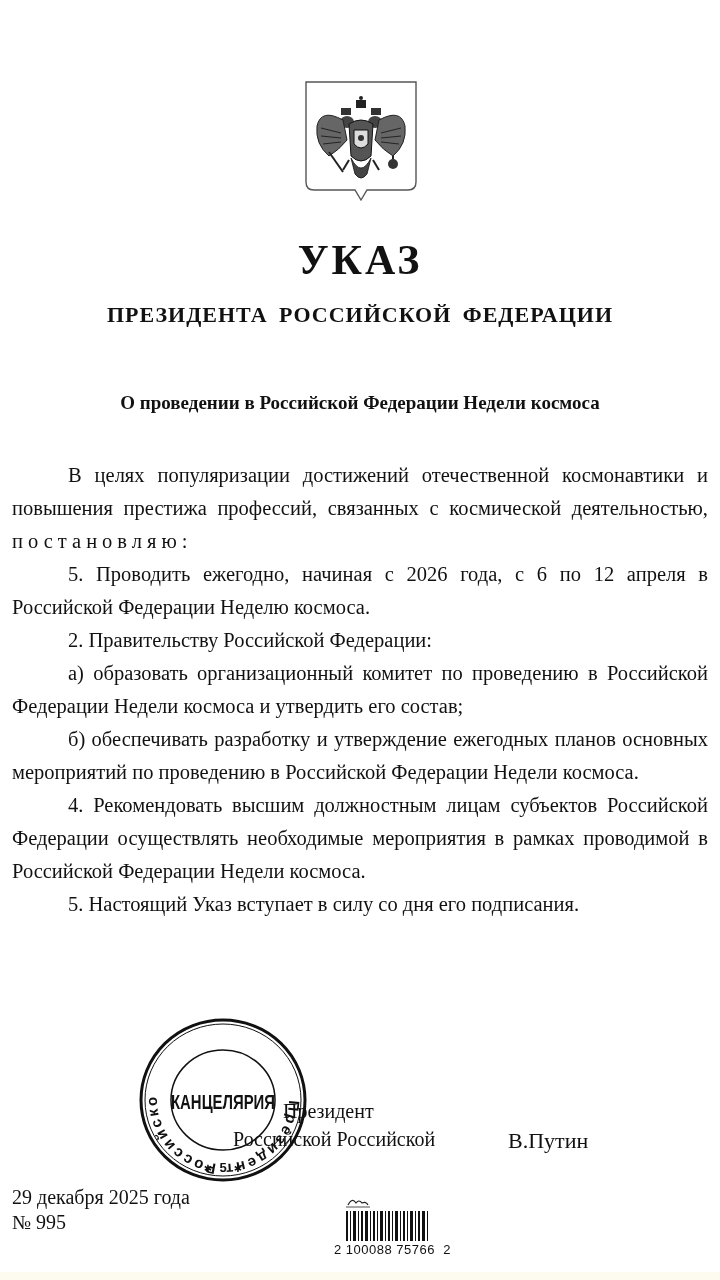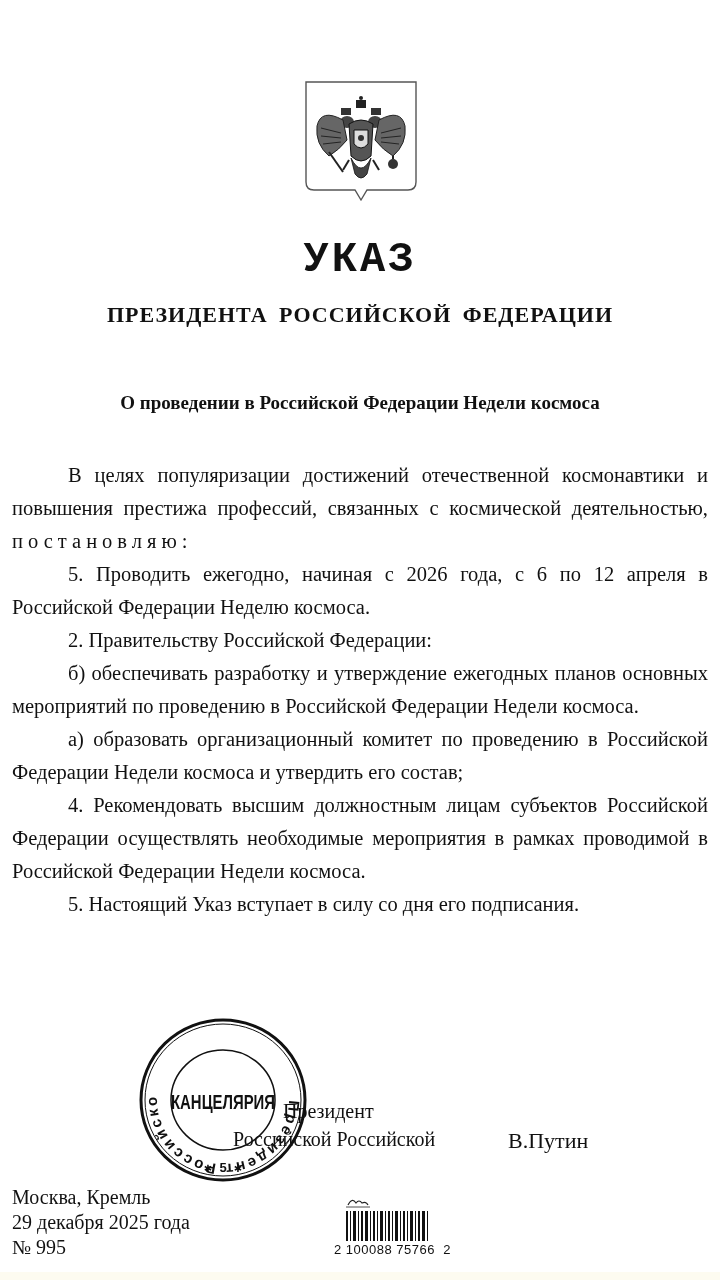--- a/index.html
+++ b/index.html
@@ -5,21 +5,21 @@
     html, body { margin: 0; padding: 0; background: #ffffff; }
     body {
       width: 720px; height: 1280px; position: relative; overflow: hidden;
       font-family: "Liberation Serif", "DejaVu Serif", serif; color: #111;
     }
     .emblem-box {
       position: absolute; left: 303px; top: 78px; width: 116px; height: 126px;
     }
     .title {
       position: absolute; left: 0; right: 0; top: 236px; text-align: center;
-      font-size: 42px; font-weight: bold; letter-spacing: 3px; font-family: Liberation Mono, monospace;
+      font-size: 42px; font-weight: bold; letter-spacing: 3px;
     }
     .subtitle {
       position: absolute; left: 0; right: 0; top: 302px; text-align: center;
       font-size: 22px; font-weight: bold; letter-spacing: 1px; word-spacing: 5px;
     }
     .heading {
       position: absolute; left: 0; right: 0; top: 392px; text-align: center;
       font-size: 19px; font-weight: bold;
     }
     .body-text {
@@ -96,22 +96,22 @@
 </div>
 
 <div class="title">УКАЗ</div>
 <div class="subtitle">ПРЕЗИДЕНТА РОССИЙСКОЙ ФЕДЕРАЦИИ</div>
 <div class="heading">О проведении в Российской Федерации Недели космоса</div>
 
 <div class="body-text">
   <p class="para"><span>В целях популяризации достижений отечественной космонавтики и повышения престижа профессий, связанных с космической деятельностью, </span><span class="spaced">постановляю:</span></p>
   <p>5. Проводить ежегодно, начиная с 2026 года, с 6 по 12 апреля в Российской Федерации Неделю космоса.</p>
   <p>2. Правительству Российской Федерации:</p>
+  <p>а) образовать организационный комитет по проведению в Российской Федерации Недели космоса и утвердить его состав;</p>
   <p>б) обеспечивать разработку и утверждение ежегодных планов основных мероприятий по проведению в Российской Федерации Недели космоса.</p>
-  <p>а) образовать организационный комитет по проведению в Российской Федерации Недели космоса и утвердить его состав;</p>
   <p>4. Рекомендовать высшим должностным лицам субъектов Российской Федерации осуществлять необходимые мероприятия в рамках проводимой в Российской Федерации Недели космоса.</p>
   <p>5. Настоящий Указ вступает в силу со дня его подписания.</p>
 </div>
 
 <div class="stamp">
   <svg width="170" height="166" viewBox="0 0 170 166">
     <defs>
       <path id="ringPath" d="M85 83 m-66 0 a66 64 0 1 1 132 0 a66 64 0 1 1 -132 0"></path>
     </defs>
     <ellipse cx="85" cy="83" rx="82" ry="80" fill="none" stroke="#111" stroke-width="3"></ellipse>
@@ -125,21 +125,20 @@
     <text x="70" y="155" text-anchor="middle" font-size="10" fill="#111">✱</text>
     <text x="100" y="155" text-anchor="middle" font-size="10" fill="#111">✱</text>
   </svg>
 </div>
 
 <div class="sig-title">Президент</div>
 <div class="sig-org">Российской Российской</div>
 <div class="sig-name">В.Путин</div>
 
 <div class="footer">
-  <div>Москва, Кремль</div>
   <div>29 декабря 2025 года</div>
   <div>№ 995</div>
 </div>
 
 <div class="barcode">
   <svg width="110" height="50" viewBox="0 0 110 50">
     <path d="M12 10 q4 -8 8 -2 q3 -4 6 0 q4 -2 6 2" stroke="#222" stroke-width="1.2" fill="none"></path>
     <line x1="10" y1="12" x2="34" y2="12" stroke="#222" stroke-width="0.8"></line>
     <g fill="#111">
       <rect x="10" y="16" width="2" height="30"></rect>

